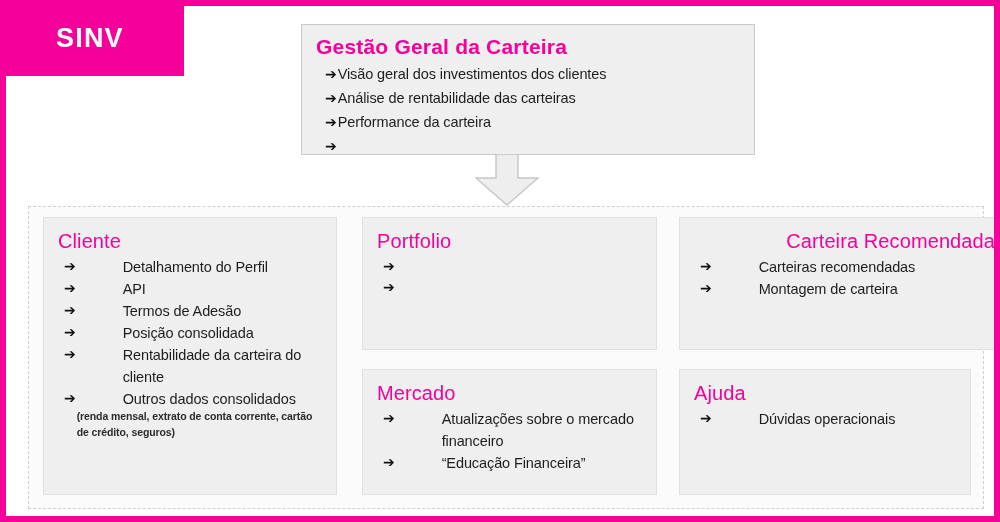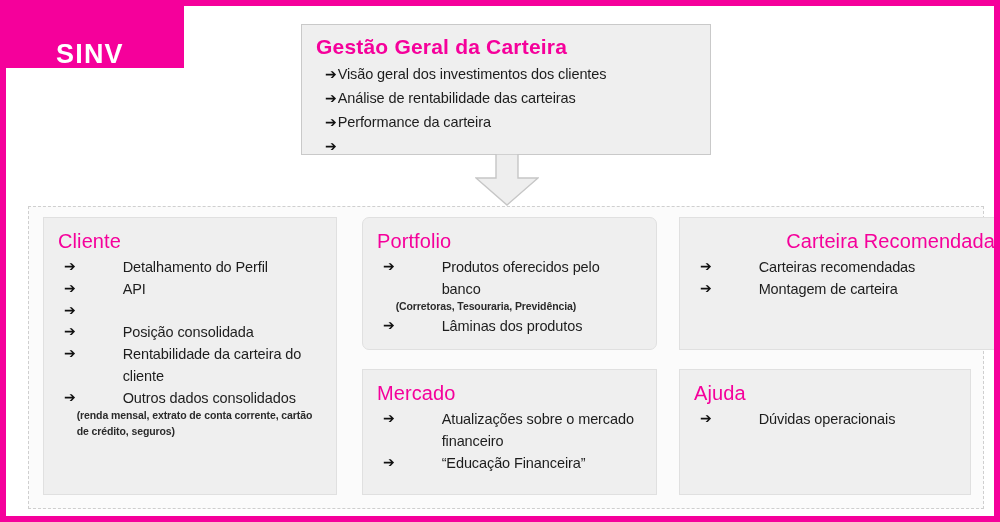--- a/index.html
+++ b/index.html
@@ -20,41 +20,41 @@
     background: #ffffff;
     overflow: hidden;
   }
 
   
   .brand-tag {
     position: absolute;
     left: -6px;
     top: -6px;
     width: 184px;
-    height: 68px;
+    height: 76px;
     background: #f5009b;
     display: flex;
-    align-items: flex-end;
+    align-items: center;
     box-sizing: border-box;
     padding-left: 56px;
   }
   .brand-tag .brand-text {
     color: #ffffff;
     font-size: 27px;
     font-weight: bold;
     letter-spacing: 1.2px;
     line-height: 1;
   }
 
   
   .header-box {
     position: absolute;
     left: 295px;
     top: 18px;
-    width: 410px;
+    width: 454px;
     height: 131px;
     background: #efefef;
     border: 1px solid #c9c9c9;
     box-sizing: border-box;
     padding: 9px 14px 8px 14px;
   }
   .header-box .box-title {
     color: #f5009b;
     font-size: 21px;
     font-weight: bold;
@@ -140,21 +140,21 @@
     font-size: 10.5px;
     font-weight: bold;
     color: #2b2b2b;
     line-height: 1.5;
     letter-spacing: -0.1px;
     margin-top: -1px;
   }
 
   
   .card-cliente   { left: 14px;  top: 10px;  width: 294px; height: 278px; }
-  .card-portfolio { left: 333px; top: 10px;  width: 295px; height: 133px; border-radius: 7px; }
+  .card-portfolio { left: 333px; top: 10px;  width: 295px; height: 133px; }
   .card-carteira  { left: 650px; top: 10px;  width: 331px; height: 133px; text-align: right; }
   .card-mercado   { left: 333px; top: 162px; width: 295px; height: 126px; }
   .card-ajuda     { left: 650px; top: 162px; width: 292px; height: 126px; }
 </style>
 </head>
 <body>
 
 <div class="page">
 
   <div class="brand-tag">
@@ -196,20 +196,21 @@
         <li>
           <span class="arrow-glyph">➔</span>
           <span class="li-text">Detalhamento do Perfil</span>
         </li>
         <li>
           <span class="arrow-glyph">➔</span>
           <span class="li-text">API</span>
         </li>
         <li>
           <span class="arrow-glyph">➔</span>
+          <span class="li-text">Termos de Adesão</span>
         </li>
         <li>
           <span class="arrow-glyph">➔</span>
           <span class="li-text">Posição consolidada</span>
         </li>
         <li>
           <span class="arrow-glyph">➔</span>
           <span class="li-text">Rentabilidade da carteira do cliente</span>
         </li>
         <li>
@@ -220,28 +221,23 @@
           </span>
         </li>
       </ul>
     </div>
 
     <div class="card card-portfolio">
       <div class="box-title">Portfolio</div>
       <ul>
         <li>
           <span class="arrow-glyph">➔</span>
-          <span>
-            <span class="li-text">Produtos oferecidos pelo banco</span>
-            <span class="sub-note">(Corretoras, Tesouraria, Previdência)</span>
-          </span>
-        </li>
-        <li>
-          <span class="arrow-glyph">➔</span>
-          <span class="li-text">Lâminas dos produtos</span>
+        </li>
+        <li>
+          <span class="arrow-glyph">➔</span>
         </li>
       </ul>
     </div>
 
     <div class="card card-carteira">
       <div class="box-title">Carteira Recomendada</div>
       <ul>
         <li>
           <span class="arrow-glyph">➔</span>
           <span class="li-text">Carteiras recomendadas</span>

